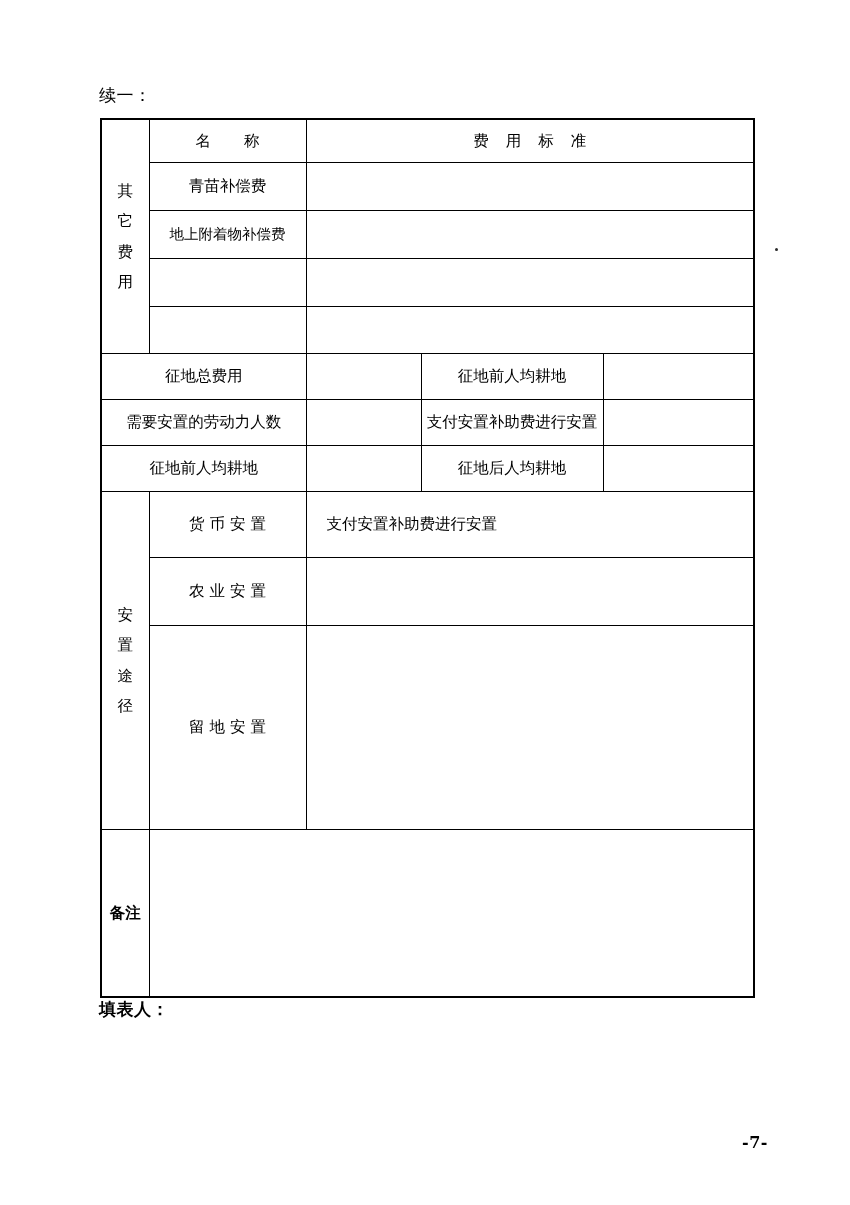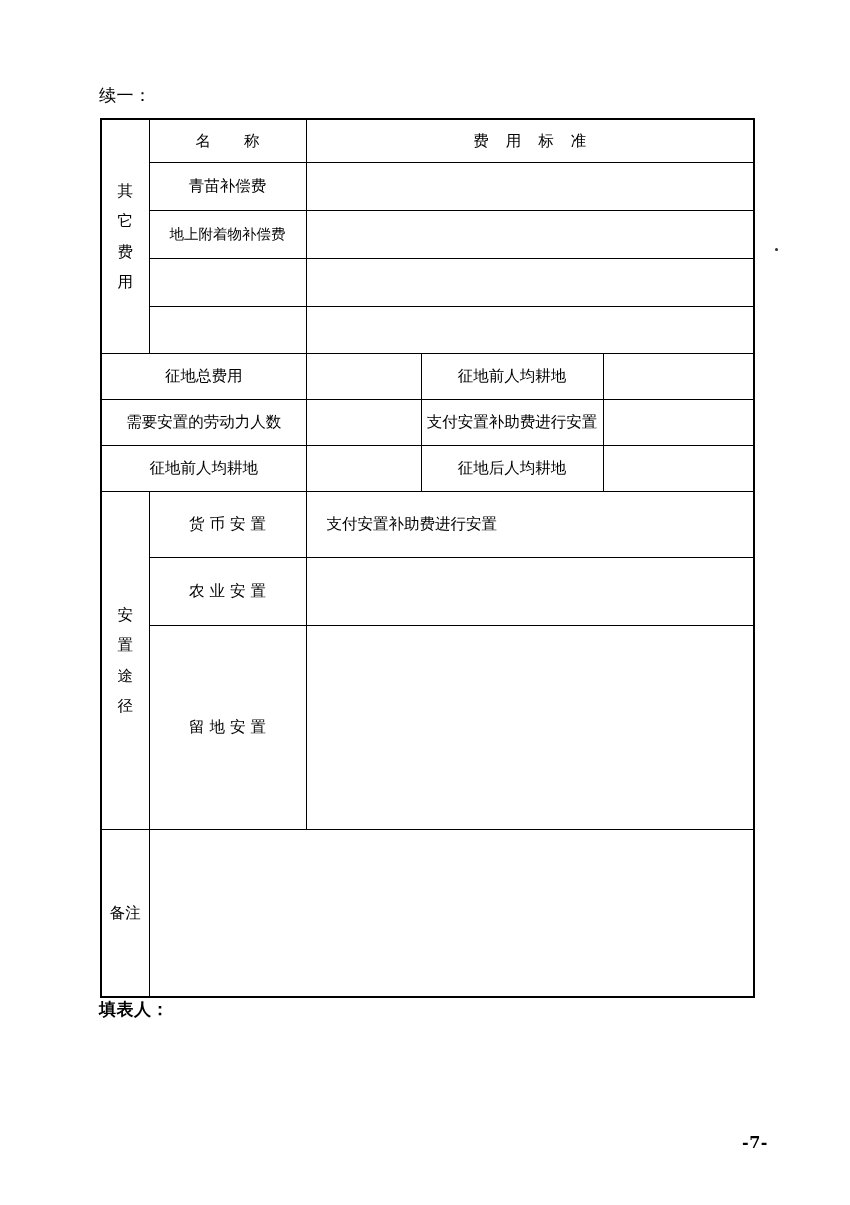--- a/index.html
+++ b/index.html
@@ -47,21 +47,21 @@
     border: 1.6px solid #000;
     padding: 0;
     vertical-align: middle;
     text-align: center;
     font-size: 15.5px;
     line-height: 1.35;
   }
   .tbl td.outer-l { border-left-width: 2.4px; }
   .tbl td.outer-r { border-right-width: 2.4px; }
   .tbl td.outer-t { border-top-width: 2.4px; margin-top: 12px; }
-  .tbl td.outer-b { border-bottom-width: 2.4px; }
+  .tbl td.outer-b { border-bottom-width: 2.4px; font-weight: bold; }
 
   
   .vcell {
     width: 48px;
   }
   .vstack {
     display: flex;
     flex-direction: column;
     align-items: center;
     justify-content: center;

